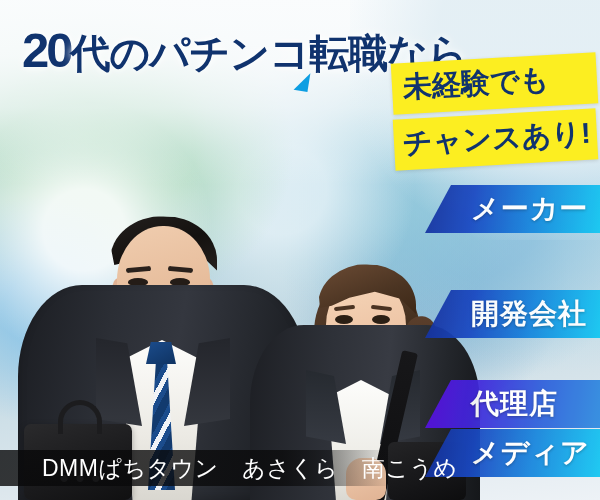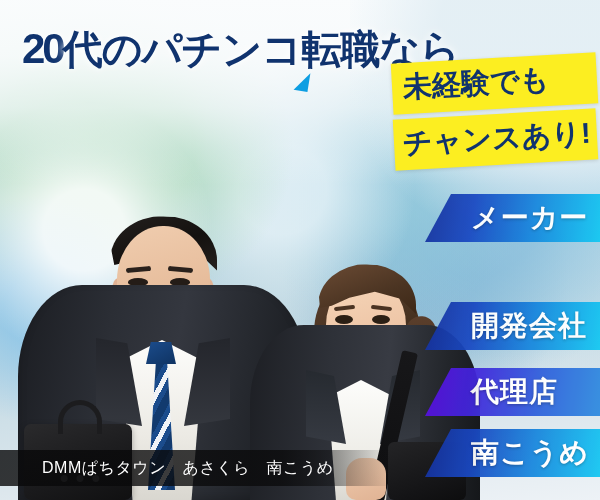--- a/index.html
+++ b/index.html
@@ -235,21 +235,21 @@
   }
 
   
   .headline {
     position:absolute; left:22px; top:22px;
     font-size:40px; font-weight:700; color:#10336e;
     letter-spacing:-1px; white-space:nowrap;
     text-shadow:0 0 7px rgba(255,255,255,.95), 0 0 14px rgba(255,255,255,.8);
   }
   .headline .num {
-    font-size:42px; font-weight:700; letter-spacing:-3px;margin-top:48px;
+    font-size:49px; font-weight:700; letter-spacing:-3px;margin-top:48px;
   }
 
   .chance {
     position:absolute; left:28px; top:74px;
     font-size:58px; font-weight:700; font-style:italic;
     letter-spacing:1px; white-space:nowrap;
     color:#10336e;
     text-shadow:0 0 8px rgba(255,255,255,.95), 0 0 16px rgba(255,255,255,.85);
   }
   .chance .up-u {
@@ -292,40 +292,40 @@
     position:absolute; right:0; height:48px;
     display:flex; align-items:center;
     clip-path:polygon(26px 0, 100% 0, 100% 100%, 0 100%);
     padding-left:46px;
     color:#ffffff;
     font-size:28px; font-weight:700;
     letter-spacing:1px;
     white-space:nowrap;
     text-shadow:0 1px 3px rgba(0,0,0,.3);
   }
-  .cat.c1 { top:194px; width:175px;
+  .cat.c1 { top:185px; width:175px;
     background:linear-gradient(100deg,#16319b 0%,#1a49c2 28%,#1787dd 62%,#14c8f2 100%); opacity:.94;text-align:right;}
   .cat.c2 { top:246px; width:175px;
     background:linear-gradient(100deg,#4a10d8 0%,#3a2ad8 30%,#2a63dc 66%,#2b8ae2 100%); opacity:.94;}
-  .cat.c3 { top:302px; width:175px;
+  .cat.c3 { top:290px; width:175px;
     background:linear-gradient(100deg,#16319b 0%,#1a49c2 28%,#1787dd 62%,#14c8f2 100%); opacity:.94;}
-  .cat.c4 { top:368px; width:175px;
+  .cat.c4 { top:380px; width:175px;
     background:linear-gradient(100deg,#5a0ee0 0%,#4227db 28%,#2f5fdb 64%,#2f8ce0 100%); opacity:.94;}
   .cat.c5 { top:429px; width:175px;
     background:linear-gradient(100deg,#16319b 0%,#1a49c2 28%,#1787dd 62%,#14c8f2 100%); opacity:.94;}
 
   
   .credit {
     position:absolute; left:0; top:450px; width:392px; height:36px;
     background:linear-gradient(90deg, rgba(8,8,9,.80) 0%, rgba(10,10,11,.78) 72%, rgba(12,12,13,0) 100%);
     display:flex; align-items:center;
     padding-left:42px;
   }
   .credit span {
-    color:#ffffff; font-size:16px; letter-spacing:.5px; white-space:nowrap;text-align:center;
+    color:#ffffff; font-size:23px; letter-spacing:.5px; white-space:nowrap;text-align:center;
   }
 </style>
 </head>
 <body>
 
 <div id="banner">
 
   <div class="bg-photo"></div>
   <div class="bg-top-wash"></div>
   <div class="bg-topright-tint"></div>
@@ -383,20 +383,20 @@
 
   <div class="badge">
     <div class="badge-line l1">未経験でも</div>
     <div class="badge-line l2">チャンスあり!</div>
   </div>
 
   <div class="cats">
     <div class="cat c1">メーカー</div>
     <div class="cat c3">開発会社</div>
     <div class="cat c4">代理店</div>
-    <div class="cat c5">南こうめ</div>
+    <div class="cat c5">メディア</div>
   </div>
 
   <div class="credit">
     <span>DMMぱちタウン　あさくら　南こうめ</span>
   </div>
 
 </div>
 
 </body></html>

